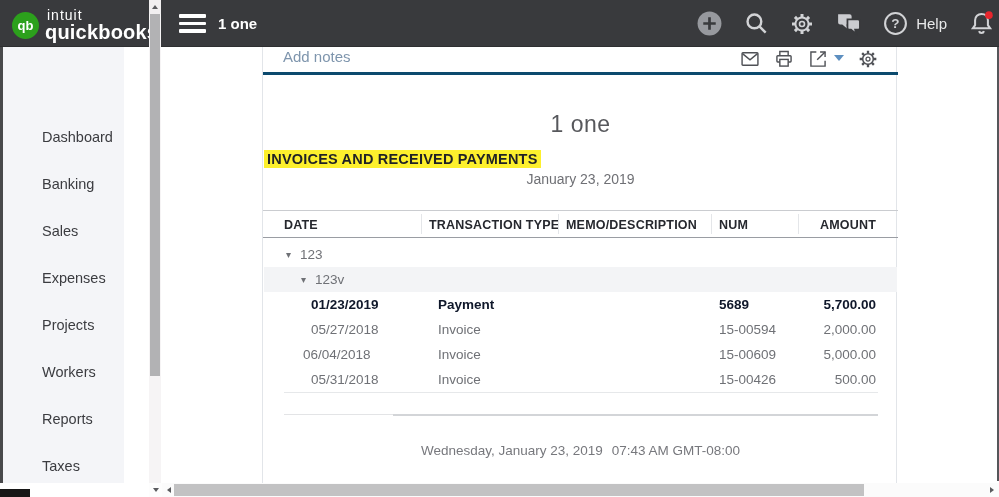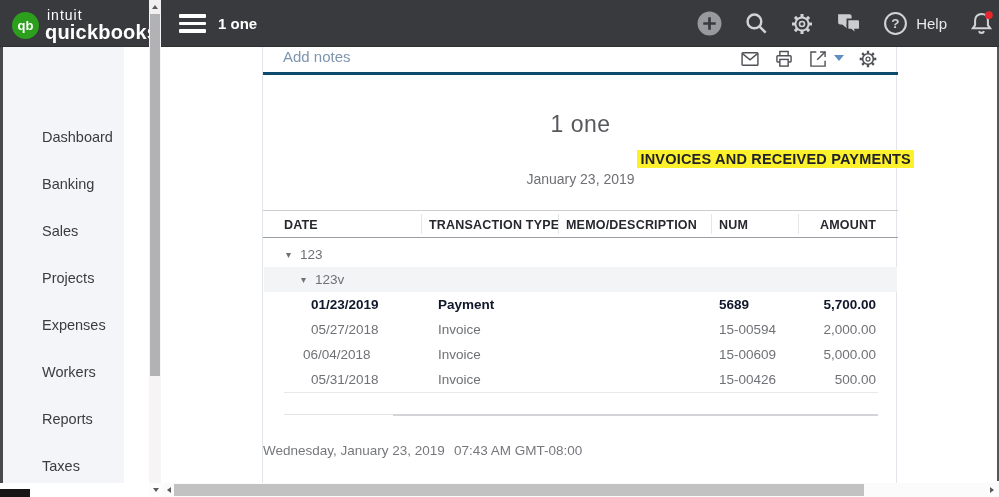--- a/index.html
+++ b/index.html
@@ -58,40 +58,40 @@
     border-left:1px solid #e2e5e9; border-right:1px solid #e2e5e9; }
   .toolbar-row { position:absolute; left:0; top:0; width:635px; height:28px; border-bottom:3px solid #0c4a6e; }
   .add-notes { position:absolute; left:20px; top:1px; font-size:15px; color:#7e95ad; cursor:pointer; }
   .toolbar-icons { position:absolute; right:20px; top:2px; display:flex; align-items:flex-start; gap:14px; }
   .t-icon { cursor:pointer; display:flex; align-items:center; }
   .dd-tri { width:0; height:0; border-left:5px solid transparent; border-right:5px solid transparent;
     border-top:6px solid #5d8fc0; margin:6px 0 0 -8px; cursor:pointer; }
 
   .report-title { position:absolute; left:0; top:64px; width:635px; text-align:center;
     font-size:23px; color:#57585c; letter-spacing:0.5px; }
-  .report-subtitle-row { position:absolute; left:16px; top:103px; width:635px; text-align:right; }
+  .report-subtitle-row { position:absolute; left:1px; top:103px; width:635px; text-align:left; }
   .report-subtitle { display:inline-block; background:#fdf02d; color:#1f2126; font-weight:bold;
     font-size:14.5px; letter-spacing:0.2px; padding:1px 3px; }
   .report-date { position:absolute; left:0; top:124px; width:635px; text-align:center; font-size:14px; color:#6f7075; }
 
   
   .thead { position:absolute; left:0; top:163px; width:635px; height:28px; line-height:28px;
     border-top:1px solid #caccd0; border-bottom:1px solid #9a9da3; font-weight:bold;
     font-size:12.5px; color:#26282e; letter-spacing:0.2px; }
   .thead .sep { position:absolute; top:3px; bottom:3px; width:1px; background:#e4e6e9; }
   .col-abs { position:absolute; white-space:nowrap; }
   .trow { position:absolute; left:0; width:635px; height:25px; line-height:25px; font-size:13.5px; color:#6f7176; }
   .trow.band { background:#f3f4f6; left:1px; width:633px; }
   .trow.bold-row { color:#0f172a; font-weight:bold; }
   .tri-collapse { font-size:10px; color:#6f7176; }
   .amount-cell { position:absolute; right:22px; text-align:right; white-space:nowrap; }
   .table-endline { position:absolute; left:21px; top:345px; width:594px; height:1px; background:#e6e8ea; }
   .seg-line-l { position:absolute; left:21px; top:367px; width:109px; height:1px; background:#e3e4e6; }
   .seg-line-r { position:absolute; left:130px; top:367px; width:485px; height:2px; background:#d3d5d8; }
-  .report-footer { position:absolute; left:0; top:396px; width:635px; font-size:13.5px; color:#77787d; }
+  .report-footer { position:absolute; left:0; top:396px; width:635px; text-align:center; font-size:13.5px; color:#77787d; }
   .footer-time { margin-left:9px; }
 </style>
 </head>
 <body>
 
 <div id="screen">
 
   <div class="topbar">
     <div class="logo-wrap">
       <div class="logo-circle">qb</div>
@@ -151,22 +151,22 @@
         </svg>
       </div>
     </div>
   </div>
 
   <div class="sidebar">
     <div class="nav">
       <div class="nav-item">Dashboard</div>
       <div class="nav-item">Banking</div>
       <div class="nav-item">Sales</div>
+      <div class="nav-item">Expenses</div>
       <div class="nav-item">Projects</div>
-      <div class="nav-item">Expenses</div>
       <div class="nav-item">Workers</div>
       <div class="nav-item">Reports</div>
       <div class="nav-item">Taxes</div>
       <div class="nav-item">Accounting</div>
     </div>
   </div>
   <div class="sidebar-edge"></div>
 
   <div class="vscroll">
     <div class="vscroll-btn-up">

